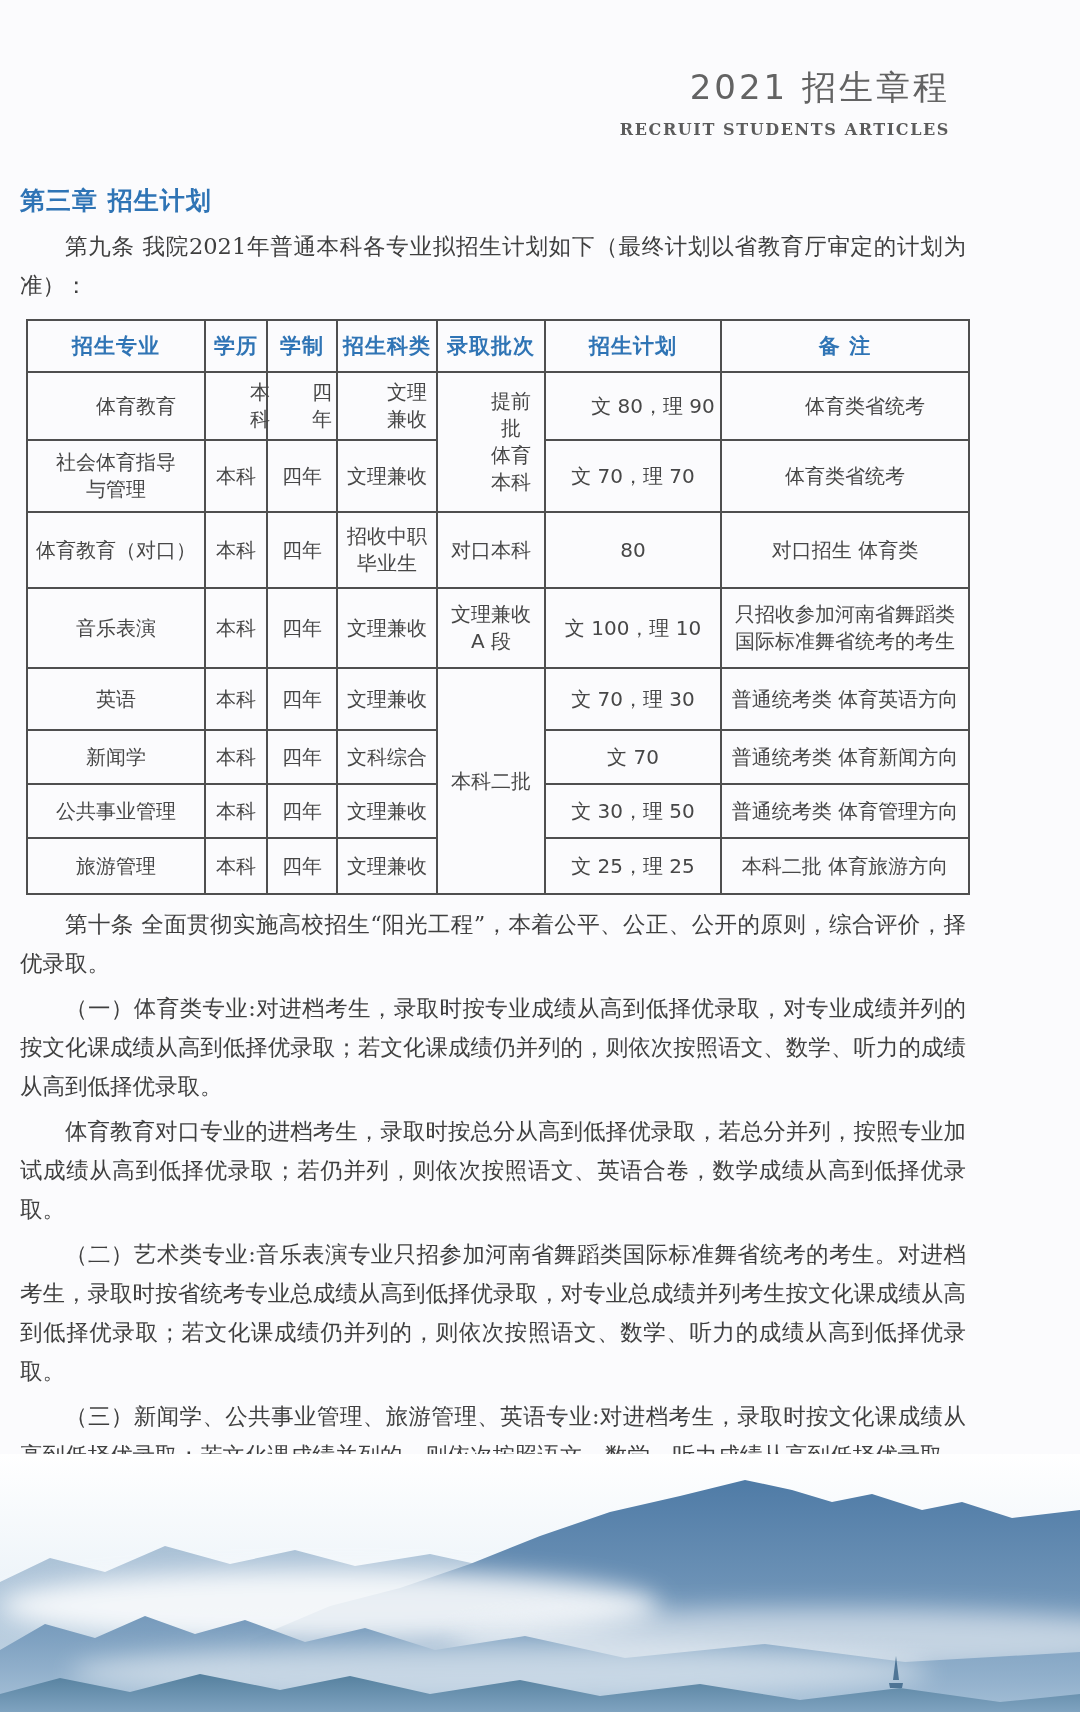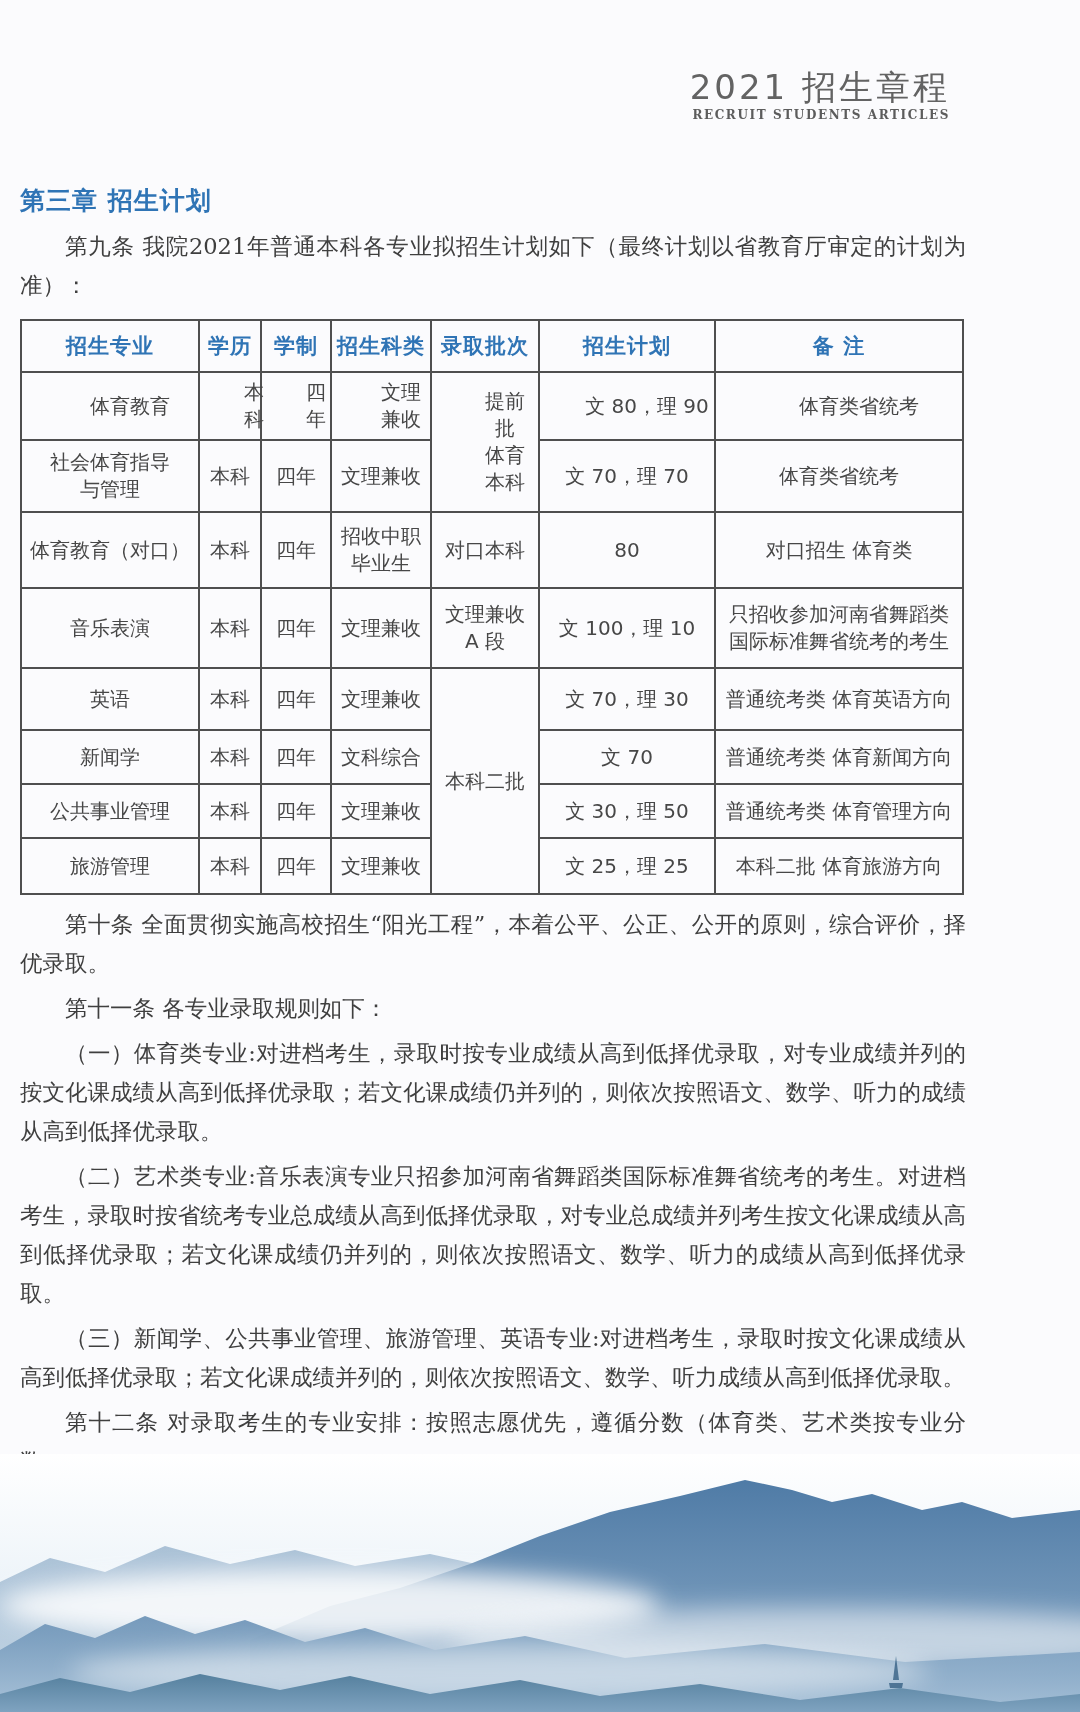--- a/index.html
+++ b/index.html
@@ -13,42 +13,42 @@
   
   .doc-header{
     position:absolute;top:68px;left:12px;width:938px;
     text-align:right;line-height:1.15;
   }
   .doc-header .cn{
     font-size:34px;color:#636363;letter-spacing:3px;
     font-family:"DejaVu Sans",sans-serif;
   }
   .doc-header .en{
-    font-size:12px;color:#5c5c5c;font-weight:bold;letter-spacing:1.6px;
-    font-family:"DejaVu Serif",serif;margin-top:2px;
+    font-size:16px;color:#5c5c5c;font-weight:bold;letter-spacing:1.6px;
+    font-family:"DejaVu Serif",serif;margin-top:14px;
   }
   
   .content{
     position:absolute;left:20px;top:170px;width:946px;
     font-family:"DejaVu Serif",serif;
   }
   p.body-par{
     margin:0 0 6px 0;
     font-size:22.5px;line-height:39px;
     text-align:justify;text-indent:2em;color:#3f3f3f;
   }
   h2.chapter{
     margin:14px 0 10px 0;
     font-size:25px;font-weight:bold;color:#2f74b5;
     font-family:"DejaVu Sans",sans-serif;
     letter-spacing:1px;
   }
   
   table.plan{
-    border-collapse:collapse;width:788px;margin:14px 0 10px 0;
+    border-collapse:collapse;width:788px;margin:14px 0 10px 6px;
     font-family:"DejaVu Sans",sans-serif;
     table-layout:fixed;
   }
   table.plan th,table.plan td{
     border:2px solid #4f4f4f;
     text-align:center;vertical-align:middle;
     font-size:20px;color:#474747;
     padding:6px 4px;
     line-height:27px;
   }
@@ -184,22 +184,22 @@
         <td>四年</td>
         <td>文理兼收</td>
         <td>文 25，理 25</td>
         <td>本科二批  体育旅游方向</td>
       </tr>
     </tbody>
       </table>
 
 
     <p class="body-par">第十条 全面贯彻实施高校招生“阳光工程”，本着公平、公正、公开的原则，综合评价，择优录取。</p>
-    <p class="body-par">第十一条 各专业录取规则如下：</p>
     <p class="body-par">（一）体育类专业:对进档考生，录取时按专业成绩从高到低择优录取，对专业成绩并列的按文化课成绩从高到低择优录取；若文化课成绩仍并列的，则依次按照语文、数学、听力的成绩从高到低择优录取。</p>
+    <p class="body-par">体育教育对口专业的进档考生，录取时按总分从高到低择优录取，若总分并列，按照专业加试成绩从高到低择优录取；若仍并列，则依次按照语文、英语合卷，数学成绩从高到低择优录取。</p>
     <p class="body-par">（二）艺术类专业:音乐表演专业只招参加河南省舞蹈类国际标准舞省统考的考生。对进档考生，录取时按省统考专业总成绩从高到低择优录取，对专业总成绩并列考生按文化课成绩从高到低择优录取；若文化课成绩仍并列的，则依次按照语文、数学、听力的成绩从高到低择优录取。</p>
     <p class="body-par">（三）新闻学、公共事业管理、旅游管理、英语专业:对进档考生，录取时按文化课成绩从高到低择优录取；若文化课成绩并列的，则依次按照语文、数学、听力成绩从高到低择优录取。</p>
     <p class="body-par">第十二条 对录取考生的专业安排：按照志愿优先，遵循分数（体育类、艺术类按专业分数，</p>
 
   </div>
 
   <div class="landscape">
     <svg width="1080" height="258" viewBox="0 0 1080 258" preserveAspectRatio="none">
       <defs>
         <linearGradient id="sky" x1="0" y1="0" x2="0" y2="1">

